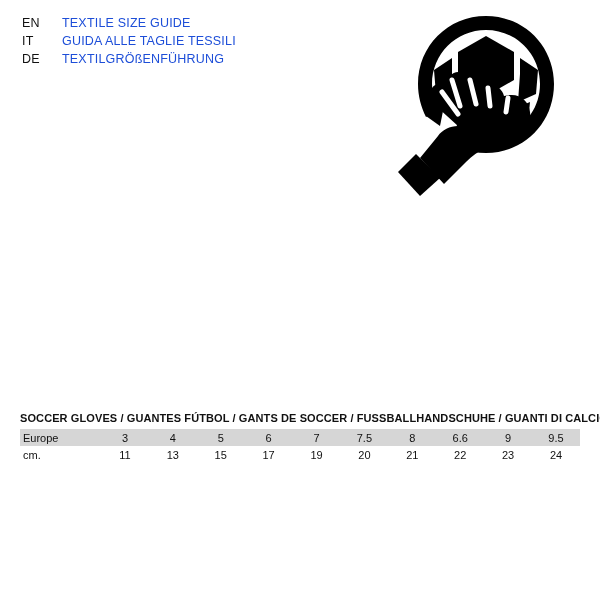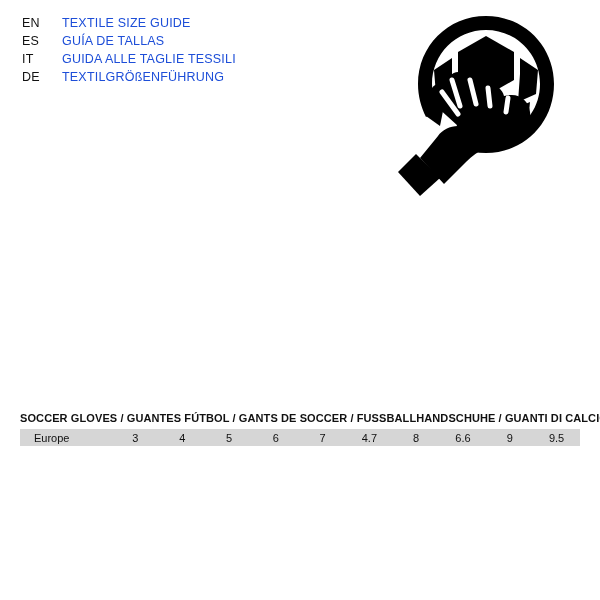--- a/index.html
+++ b/index.html
@@ -79,38 +79,34 @@
     height: 17px;
     padding: 0;
     text-align: center;
     vertical-align: middle;
   }
   table.size-table tr.row-head td {
     background: #d6d6d6;
   }
   table.size-table td.rowlabel {
     text-align: left;
-    padding-left: 14px;
+    padding-left: 3px;
     width: 78px;
   }
   table.size-table tr.row-body td {
     background: #ffffff;
   }
 </style>
 </head>
 <body>
 
 <div class="legend">
   <div class="legend-row">
     <span class="legend-code">EN</span>
     <span class="legend-label">TEXTILE SIZE GUIDE</span>
-  </div>
-  <div class="legend-row">
-    <span class="legend-code">ES</span>
-    <span class="legend-label">GUÍA DE TALLAS</span>
   </div>
   <div class="legend-row">
     <span class="legend-code">IT</span>
     <span class="legend-label">GUIDA ALLE TAGLIE TESSILI</span>
   </div>
   <div class="legend-row">
     <span class="legend-code">DE</span>
     <span class="legend-label">TEXTILGRÖßENFÜHRUNG</span>
   </div>
 </div>
@@ -149,21 +145,34 @@
   <div class="table-title">SOCCER GLOVES / GUANTES FÚTBOL / GANTS DE SOCCER / FUSSBALLHANDSCHUHE / GUANTI DI CALCIO</div>
   <table class="size-table">
     <tbody>
       <tr class="row-head">
         <td class="rowlabel">Europe</td>
         <td>3</td>
         <td>4</td>
         <td>5</td>
         <td>6</td>
         <td>7</td>
-        <td>4.7</td>
+        <td>7.5</td>
         <td>8</td>
         <td>6.6</td>
         <td>9</td>
         <td>9.5</td>
+      </tr>
+      <tr class="row-body">
+        <td class="rowlabel">cm.</td>
+        <td>11</td>
+        <td>13</td>
+        <td>15</td>
+        <td>17</td>
+        <td>19</td>
+        <td>20</td>
+        <td>21</td>
+        <td>22</td>
+        <td>23</td>
+        <td>24</td>
       </tr>
     </tbody>
   </table>
 </div>
 
 </body></html>

